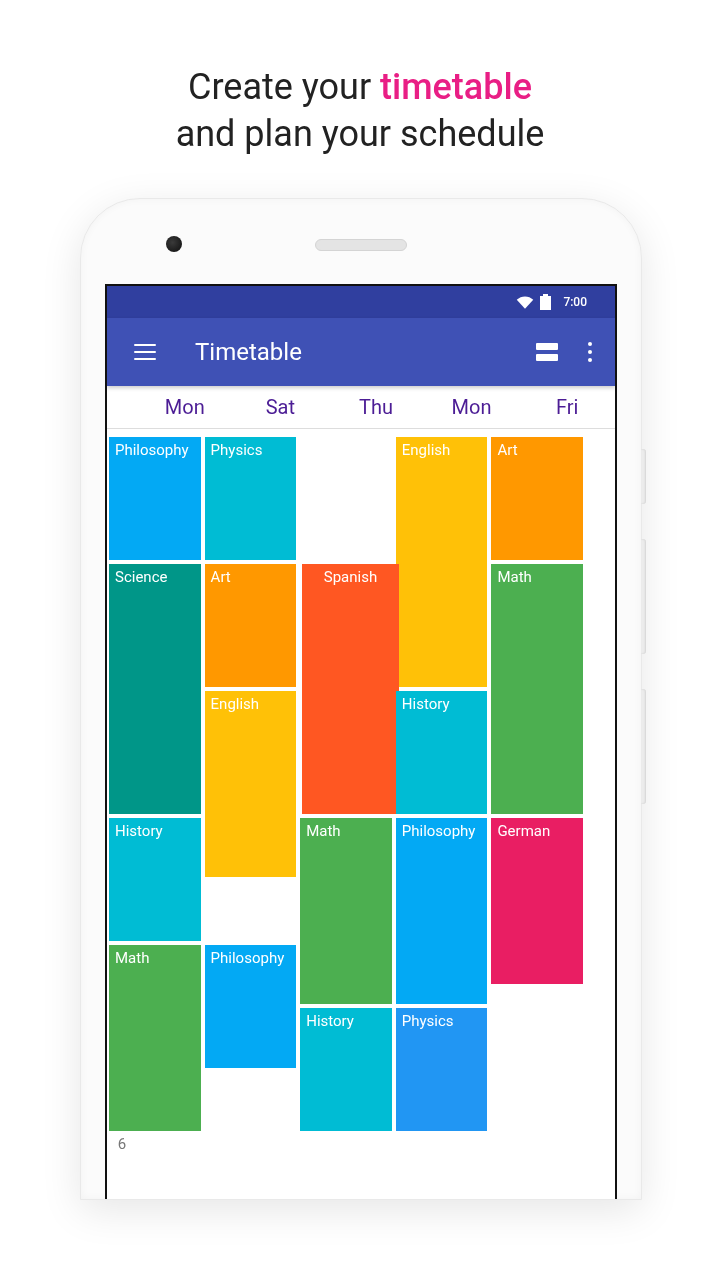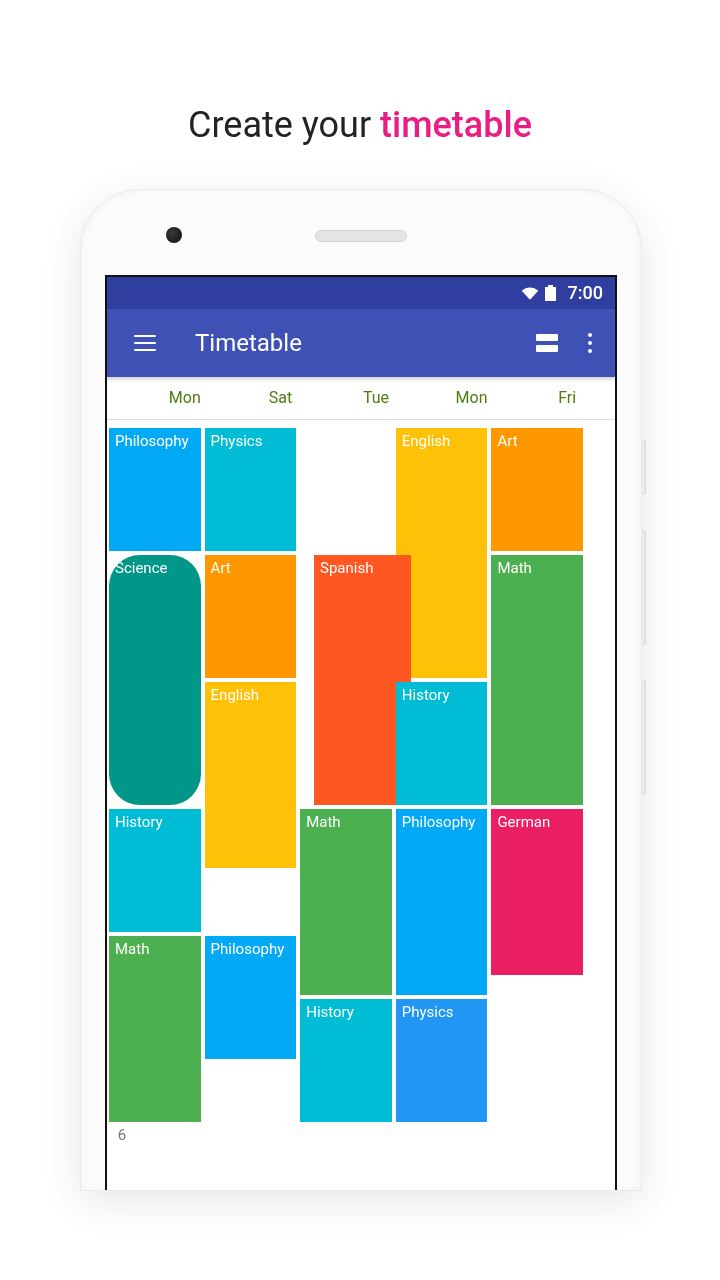--- a/index.html
+++ b/index.html
@@ -1,51 +1,52 @@
 <!DOCTYPE html>
 <html><head>
 <meta charset="utf-8">
 <style>
 html,body{margin:0;padding:0;width:720px;height:1280px;background:#fff;font-family:-apple-system,BlinkMacSystemFont,"Segoe UI",Roboto,Arial,sans-serif;overflow:hidden}
-.promo{text-align:center;padding:102px 30px 40px;font-size:36px;font-weight:400;color:#222;line-height:1.3}
+.promo{text-align:center;padding:64px 30px 40px;font-size:36px;font-weight:400;color:#222;line-height:1.3}
 .promo .hl{color:#e91e85;font-weight:500}
 .phone-wrap{position:relative;width:560px;margin:0 auto}
 .phone{position:relative;width:560px;height:1000px;background:#fbfbfb;border:1px solid #e9e9e9;border-radius:60px 60px 0 0;box-shadow:0 10px 40px rgba(0,0,0,.10),inset 0 0 8px rgba(0,0,0,.04)}
 .camera{position:absolute;top:37px;left:85px;width:16px;height:16px;border-radius:50%;background:radial-gradient(circle at 40% 40%,#3a3a3a,#0d0d0d)}
 .speaker{position:absolute;top:40px;left:50%;transform:translateX(-50%);width:90px;height:10px;border-radius:6px;background:#e4e4e4;border:1px solid #d4d4d4}
 .side-btn{position:absolute;right:-5px;width:5px;background:#ececec;border-radius:0 3px 3px 0;box-shadow:inset -1px 0 2px rgba(0,0,0,.1)}
 .sb1{top:250px;height:55px}
 .sb2{top:340px;height:115px}
 .sb3{top:490px;height:115px}
 .screen{position:absolute;top:85px;left:24px;right:24px;bottom:0;background:#fff;overflow:hidden;border:2px solid #111;border-bottom:none}
-.statusbar{height:32px;background:#303f9f;color:#fff;display:flex;align-items:center;justify-content:flex-end;padding:0 12px;font-size:18px;font-weight:500}
+.statusbar{height:32px;background:#303f9f;color:#fff;display:flex;align-items:center;justify-content:flex-end;padding:0 28px;font-size:12px;font-weight:500}
 .statusbar svg{margin-right:6px}
 .sb-time{margin-left:6px}
 .appbar{height:68px;background:#3f51b5;color:#fff;display:flex;align-items:center;padding:0 16px;box-shadow:0 2px 4px rgba(0,0,0,.2);position:relative;z-index:3}
 .appbar-title{font-size:24px;font-weight:400;margin-left:28px;flex:1}
 .icon-btn{width:28px;height:28px;display:flex;align-items:center;justify-content:center;margin:0 8px;cursor:pointer}
 .hamburger{width:22px;height:16px;display:flex;flex-direction:column;justify-content:space-between}
 .hamburger span{display:block;height:2px;background:#fff;border-radius:1px}
 .view-toggle{width:22px;height:18px;display:flex;flex-direction:column;justify-content:space-between}
 .view-toggle span{display:block;height:7px;background:#fff;border-radius:1px}
 .dots{width:4px;height:20px;display:flex;flex-direction:column;justify-content:space-between;margin-left:12px}
 .dots span{display:block;width:4px;height:4px;background:#fff;border-radius:50%}
 .day-header{display:flex;height:42px;align-items:center;border-bottom:1px solid #ddd;background:#fff;position:relative;z-index:2}
 .row-gutter{width:30px;flex:none}
-.day-col{flex:1;text-align:center;font-size:16px;color:#4d7c0f}
+.day-col{flex:1;text-align:center;font-size:20px;color:#4c1d95}
 .grid-wrap{position:relative;padding-left:30px}
 .row-labels{position:absolute;left:0;top:0;width:30px}
 .row-label{position:absolute;left:0;width:30px;text-align:center;font-size:15px;color:#777;transform:translateY(-50%)}
 .event{position:absolute;color:#fff;font-size:15px;line-height:1.15;padding:5px 6px;box-sizing:border-box;overflow:hidden;word-break:break-all;cursor:pointer}
 </style>
 </head>
 <body>
 
 <div class="promo">
   <span>Create your </span><span class="hl">timetable</span><br>
+  <span>and plan your schedule</span>
 </div>
 
 <div class="phone-wrap">
   <div class="phone">
     <div class="camera"></div>
     <div class="speaker"></div>
     <div class="side-btn sb1"></div>
     <div class="side-btn sb2"></div>
     <div class="side-btn sb3"></div>
 
@@ -83,41 +84,41 @@
               <span></span>
               <span></span>
             </div>
         </div>
       </div>
 
       <div class="day-header">
         <div class="row-gutter"></div>
         <div class="day-col">Mon</div>
         <div class="day-col">Sat</div>
-        <div class="day-col">Tue</div>
+        <div class="day-col">Thu</div>
         <div class="day-col">Mon</div>
         <div class="day-col">Fri</div>
       </div>
 
       <div class="grid-wrap" id="grid">
         <div class="row-labels" id="row-labels">
             <div class="row-label" style="top: 80px;">1</div>
             <div class="row-label" style="top: 207px;">2</div>
             <div class="row-label" style="top: 334px;">3</div>
             <div class="row-label" style="top: 461px;">4</div>
             <div class="row-label" style="top: 588px;">5</div>
             <div class="row-label" style="top: 715px;">6</div>
           </div>
       <div class="event" style="left: 2px; width: 91.6px; top: 8px; height: 123px; background: rgb(3, 169, 244);">Philosophy</div>
           <div class="event" style="left: 97.6px; width: 91.6px; top: 8px; height: 123px; background: rgb(0, 188, 212);">Physics</div>
           <div class="event" style="left: 288.8px; width: 91.6px; top: 8px; height: 250px; background: rgb(255, 193, 7);">English</div>
           <div class="event" style="left: 384.4px; width: 91.6px; top: 8px; height: 123px; background: rgb(255, 152, 0);">Art</div>
-          <div class="event" style="left: 2px; width: 91.6px; top: 135px; height: 250px; background: rgb(0, 150, 136); border-radius: 31px;">Science</div>
+          <div class="event" style="left: 2px; width: 91.6px; top: 135px; height: 250px; background: rgb(0, 150, 136);">Science</div>
           <div class="event" style="left: 97.6px; width: 91.6px; top: 135px; height: 123px; background: rgb(255, 152, 0);">Art</div>
-          <div class="event" style="left: 207px; width: 97px; top: 135px; height: 250px; background: rgb(255, 87, 34);">Spanish</div>
+          <div class="event" style="left: 195px; width: 97px; top: 135px; height: 250px; background: rgb(255, 87, 34); text-align: center;">Spanish</div>
           <div class="event" style="left: 384.4px; width: 91.6px; top: 135px; height: 250px; background: rgb(76, 175, 80);">Math</div>
           <div class="event" style="left: 97.6px; width: 91.6px; top: 262px; height: 186.5px; background: rgb(255, 193, 7);">English</div>
           <div class="event" style="left: 288.8px; width: 91.6px; top: 262px; height: 123px; background: rgb(0, 188, 212);">History</div>
           <div class="event" style="left: 2px; width: 91.6px; top: 389px; height: 123px; background: rgb(0, 188, 212);">History</div>
           <div class="event" style="left: 193.2px; width: 91.6px; top: 389px; height: 186.5px; background: rgb(76, 175, 80);">Math</div>
           <div class="event" style="left: 288.8px; width: 91.6px; top: 389px; height: 186.5px; background: rgb(3, 169, 244);">Philosophy</div>
           <div class="event" style="left: 384.4px; width: 91.6px; top: 389px; height: 166px; background: rgb(233, 30, 99);">German</div>
           <div class="event" style="left: 2px; width: 91.6px; top: 516px; height: 186.5px; background: rgb(76, 175, 80);">Math</div>
           <div class="event" style="left: 97.6px; width: 91.6px; top: 516px; height: 123px; background: rgb(3, 169, 244);">Philosophy</div>
           <div class="event" style="left: 193.2px; width: 91.6px; top: 579.5px; height: 123px; background: rgb(0, 188, 212);">History</div>

